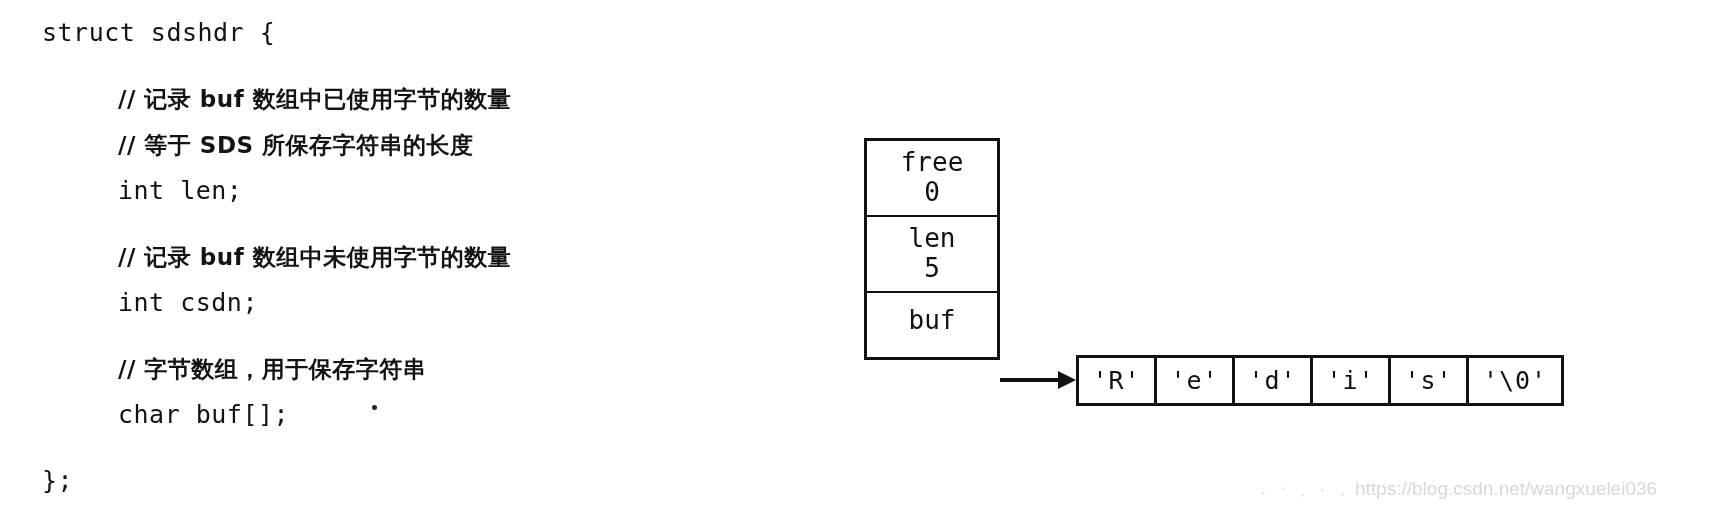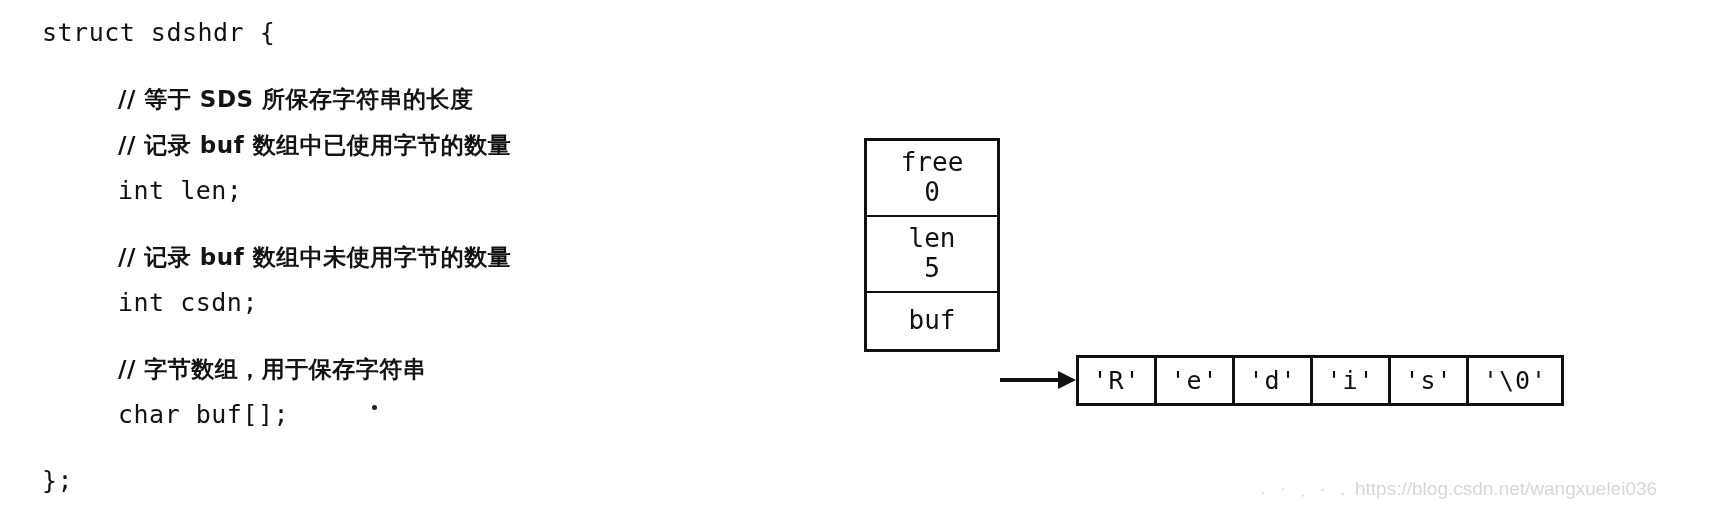--- a/index.html
+++ b/index.html
@@ -87,21 +87,21 @@
     border-bottom: none;
   }
 
   .struct-cell .cell-value {
     display: block;
     font-size: 26px;
     line-height: 30px;
   }
 
   #cell-sdshdr { padding: 8px 0 9px 0; }
-  #cell-buf    { padding: 12px 0 14px 0; }
+  #cell-buf    { padding: 12px 0 22px 0; }
 
   
   #pointer-arrow {
     position: absolute;
     left: 1000px;
     top: 368px;
     width: 76px;
     height: 24px;
   }
 
@@ -161,22 +161,22 @@
   }
 </style>
 </head>
 <body>
 
 <div id="page">
 
   <div id="code-listing">
       <div class="code-line">struct sdshdr {</div>
       <div class="code-gap"></div>
+      <div class="code-line indent comment">// 记录 buf 数组中已使用字节的数量</div>
       <div class="code-line indent comment">// 等于 SDS 所保存字符串的长度</div>
-      <div class="code-line indent comment">// 记录 buf 数组中已使用字节的数量</div>
       <div class="code-line indent">int len;</div>
       <div class="code-gap"></div>
       <div class="code-line indent comment">// 记录 buf 数组中未使用字节的数量</div>
       <div class="code-line indent">int csdn;</div>
       <div class="code-gap"></div>
       <div class="code-line indent comment">// 字节数组，用于保存字符串</div>
       <div class="code-line indent">char buf[];</div>
       <div class="code-gap"></div>
       <div class="code-line">};</div>
     </div>

